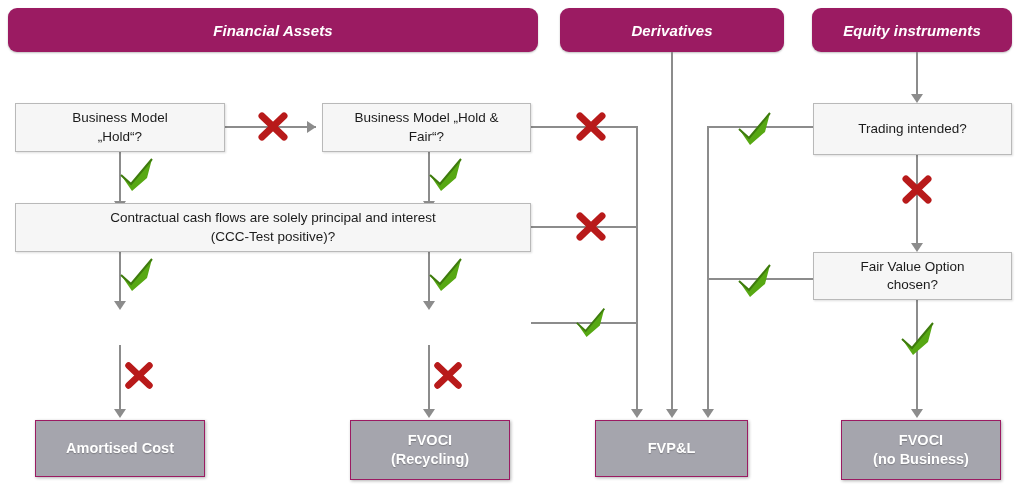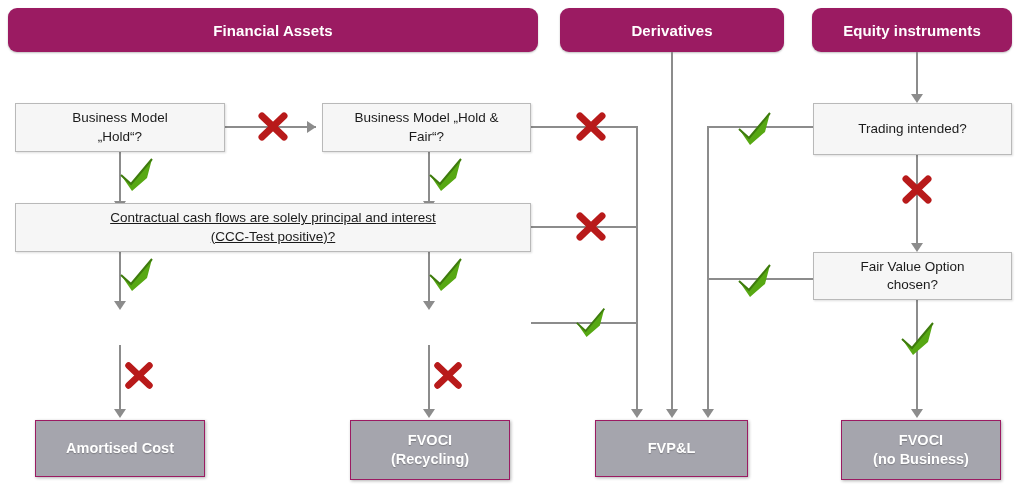--- a/index.html
+++ b/index.html
@@ -11,20 +11,21 @@
     position:absolute;
     background:#9B1B62;
     border-radius:9px;
     color:#ffffff;
     font-weight:bold;
     font-size:15px;
     display:flex;align-items:center;justify-content:center;
     text-align:center;
     box-shadow:0 1px 2px rgba(0,0,0,.25);
     letter-spacing:.1px;
+    font-style:italic;
   }
 
   
   .dbox{
     position:absolute;
     background:#F6F6F6;
     border:1px solid #B9B9B9;
     color:#1b1b1b;
     font-size:13.5px;
     line-height:1.35;
@@ -135,21 +136,21 @@
     </span>
   </div>
 
   <div class="dbox" style="left:322px;top:103px;width:209px;height:49px;">
     <span>
       <span>Business Model „Hold &amp;</span><br>
       <span>Fair“?</span>
     </span>
   </div>
 
-  <div class="dbox" style="left:15px;top:203px;width:516px;height:49px;text-decoration:underline;">
+  <div class="dbox" style="left:15px;top:203px;width:516px;height:49px;">
     <span>
       <span>Contractual cash flows are solely principal and interest</span><br>
       <span>(CCC-Test positive)?</span>
     </span>
   </div>
 
 
   <div class="dbox" style="left:813px;top:103px;width:199px;height:52px;">
     <span>Trading intended?</span>
   </div>

